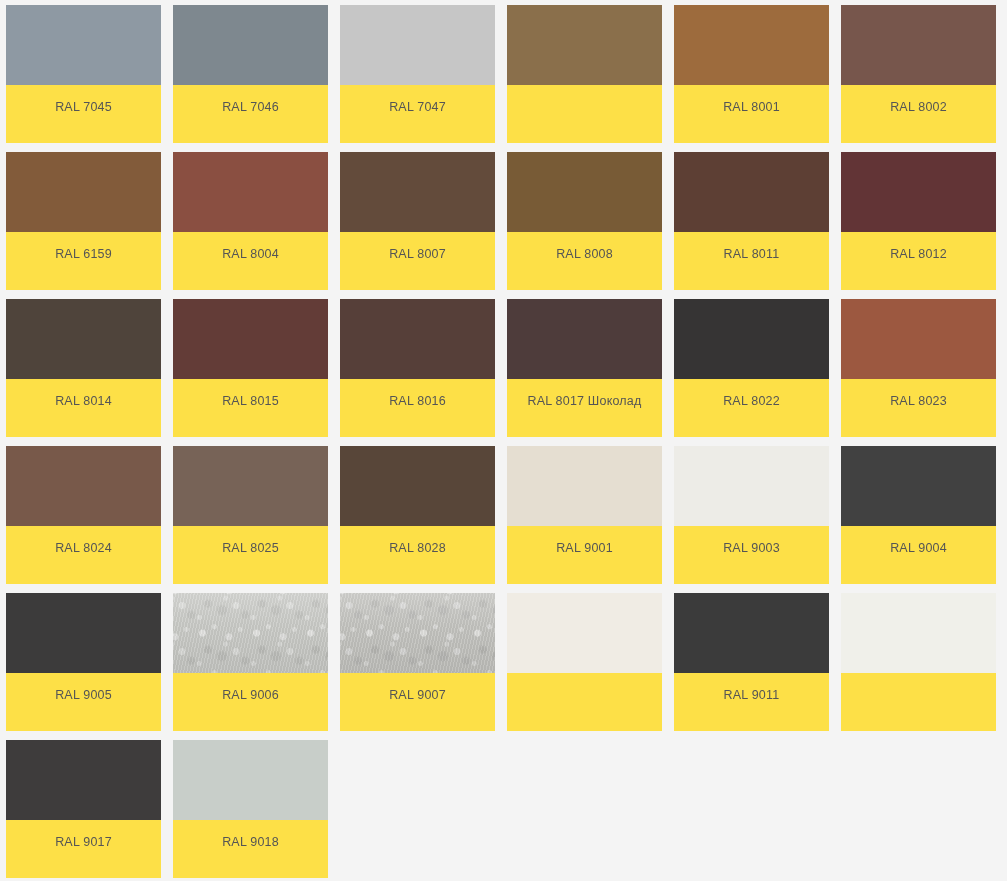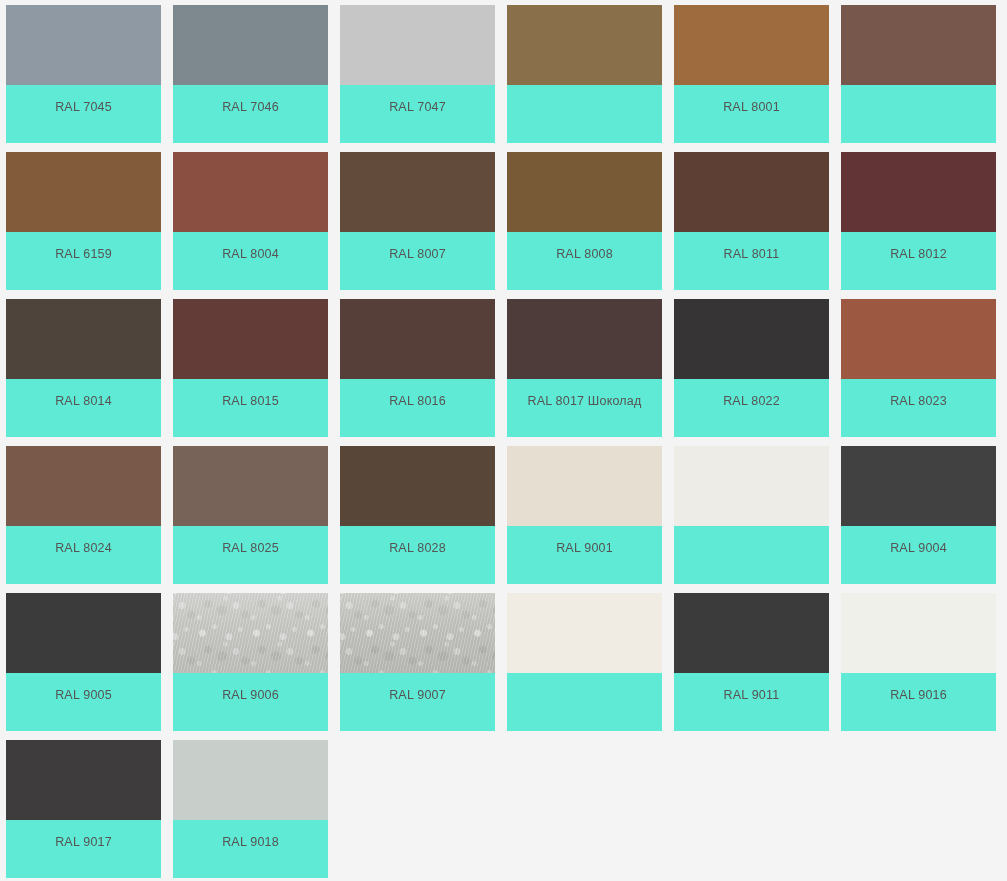--- a/index.html
+++ b/index.html
@@ -21,21 +21,21 @@
     display: grid;
     grid-template-columns: repeat(6, 155px);
     gap: 9px 12px;
     padding: 5px 0 0 6px;
     align-content: start;
   }
 
   .color-card {
     width: 155px;
     height: 138px;
-    background: #5eead4;
+    background: #fde047;
     display: flex;
     flex-direction: column;
     overflow: hidden;
   }
 
   .swatch {
     width: 100%;
     height: 80px;
     flex: 0 0 80px;
     position: relative;
@@ -107,20 +107,21 @@
     </div>
     <div class="color-card">
       <div class="swatch" style="background-color: rgb(138, 111, 75);"></div>
     </div>
     <div class="color-card">
       <div class="swatch" style="background-color: rgb(157, 107, 61);"></div>
       <div class="card-label">RAL 8001</div>
     </div>
     <div class="color-card">
       <div class="swatch" style="background-color: rgb(119, 86, 76);"></div>
+      <div class="card-label">RAL 8002</div>
     </div>
     <div class="color-card">
       <div class="swatch" style="background-color: rgb(130, 91, 58);"></div>
       <div class="card-label">RAL 6159</div>
     </div>
     <div class="color-card">
       <div class="swatch" style="background-color: rgb(138, 79, 65);"></div>
       <div class="card-label">RAL 8004</div>
     </div>
     <div class="color-card">
@@ -174,20 +175,21 @@
     <div class="color-card">
       <div class="swatch" style="background-color: rgb(88, 70, 57);"></div>
       <div class="card-label">RAL 8028</div>
     </div>
     <div class="color-card">
       <div class="swatch" style="background-color: rgb(229, 222, 209);"></div>
       <div class="card-label">RAL 9001</div>
     </div>
     <div class="color-card">
       <div class="swatch" style="background-color: rgb(237, 236, 231);"></div>
+      <div class="card-label">RAL 9003</div>
     </div>
     <div class="color-card">
       <div class="swatch" style="background-color: rgb(65, 65, 65);"></div>
       <div class="card-label">RAL 9004</div>
     </div>
     <div class="color-card">
       <div class="swatch" style="background-color: rgb(60, 59, 59);"></div>
       <div class="card-label">RAL 9005</div>
     </div>
     <div class="color-card">
@@ -200,21 +202,20 @@
     </div>
     <div class="color-card">
       <div class="swatch" style="background-color: rgb(240, 236, 228);"></div>
     </div>
     <div class="color-card">
       <div class="swatch" style="background-color: rgb(59, 59, 59);"></div>
       <div class="card-label">RAL 9011</div>
     </div>
     <div class="color-card">
       <div class="swatch" style="background-color: rgb(240, 240, 234);"></div>
-      <div class="card-label">RAL 9016</div>
     </div>
     <div class="color-card">
       <div class="swatch" style="background-color: rgb(62, 60, 60);"></div>
       <div class="card-label">RAL 9017</div>
     </div>
     <div class="color-card">
       <div class="swatch" style="background-color: rgb(200, 206, 201);"></div>
       <div class="card-label">RAL 9018</div>
     </div>
   </div>

